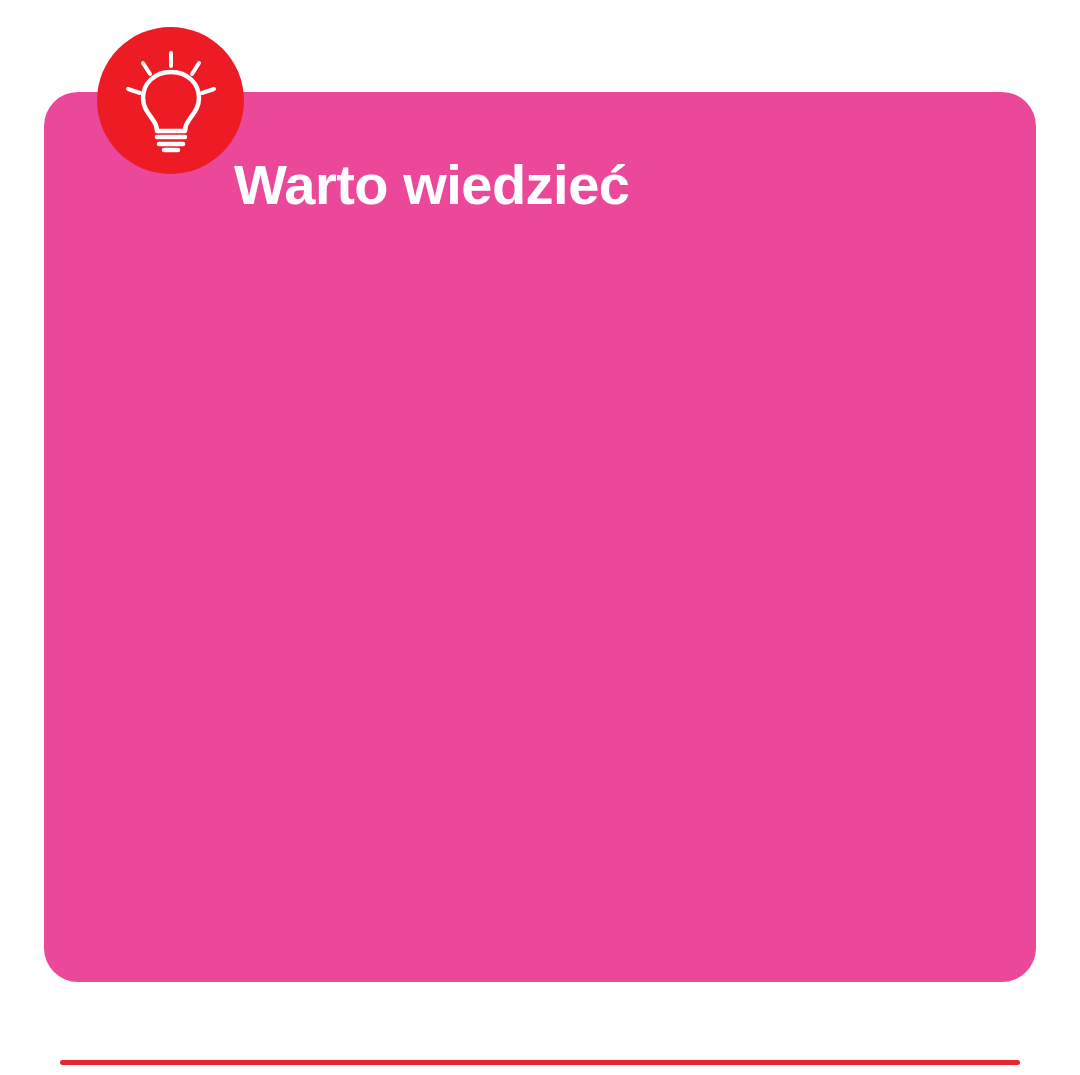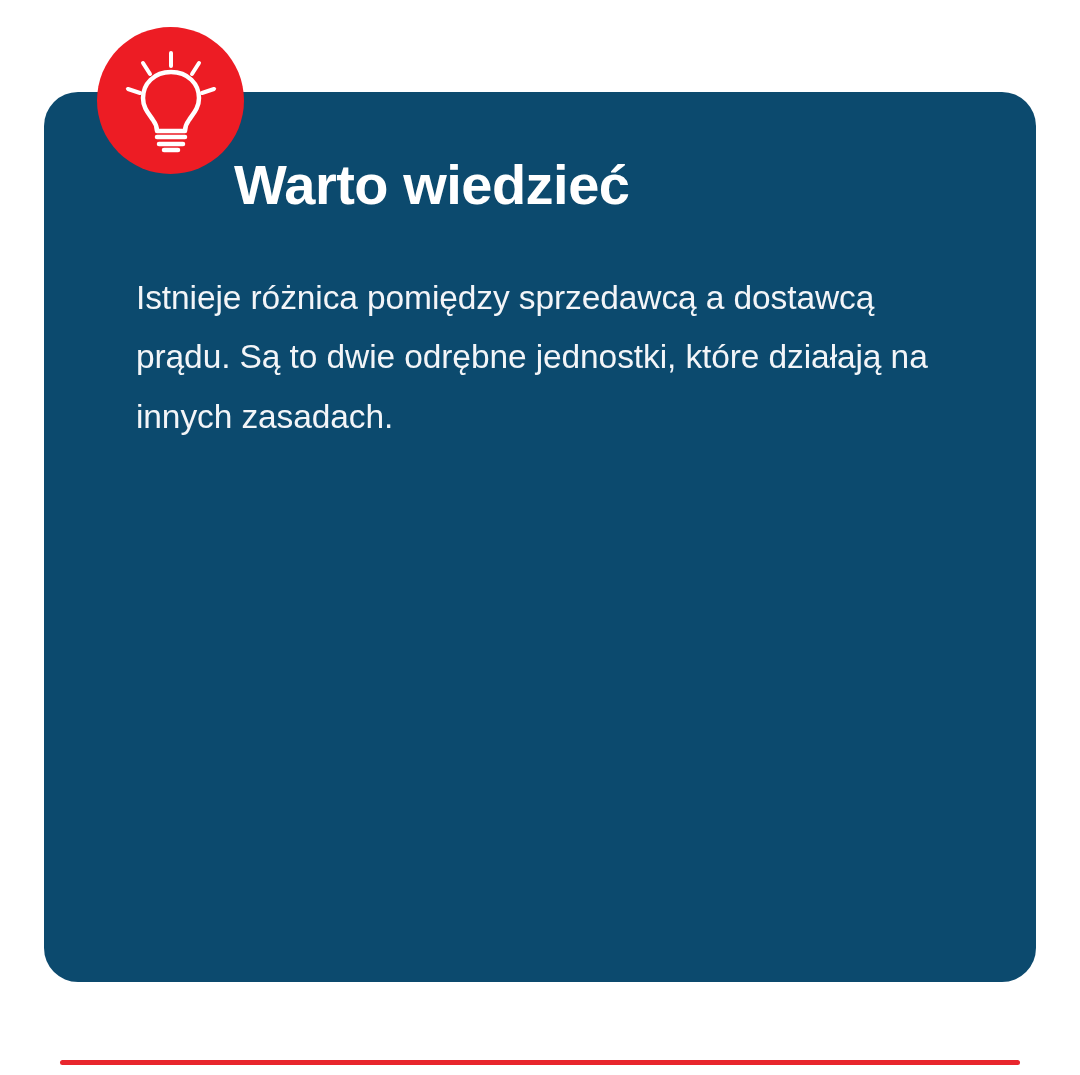--- a/index.html
+++ b/index.html
@@ -21,21 +21,21 @@
     background: #ffffff;
   }
 
   
   .info-card {
     position: absolute;
     left: 44px;
     top: 92px;
     width: 992px;
     height: 890px;
-    background: #0c4a6e;
+    background: #ec4899;
     border-radius: 34px;
     box-sizing: border-box;
     padding: 44px 56px 40px 48px;
   }
 
   .card-title {
     color: #ffffff;
     font-size: 56px;
     font-weight: bold;
     letter-spacing: -0.5px;
@@ -88,21 +88,20 @@
 </style>
 </head>
 <body>
 
 <div class="page">
 
   <div class="info-card">
     <h1 class="card-title">Warto wiedzieć</h1>
 
     <div class="card-body">
-      <p class="card-paragraph">Istnieje różnica pomiędzy sprzedawcą a dostawcą prądu. Są to dwie odrębne jednostki, które działają na innych zasadach.</p>
     </div>
   </div>
 
   <div class="bulb-badge">
     <span>
       <svg width="100" height="104" viewBox="0 0 100 104" fill="none" xmlns="http://www.w3.org/2000/svg">
 
         <g stroke="#ffffff" stroke-width="4" stroke-linecap="round">
           <line x1="50" y1="4" x2="50" y2="17"></line>
           <line x1="22" y1="14" x2="29" y2="25"></line>

